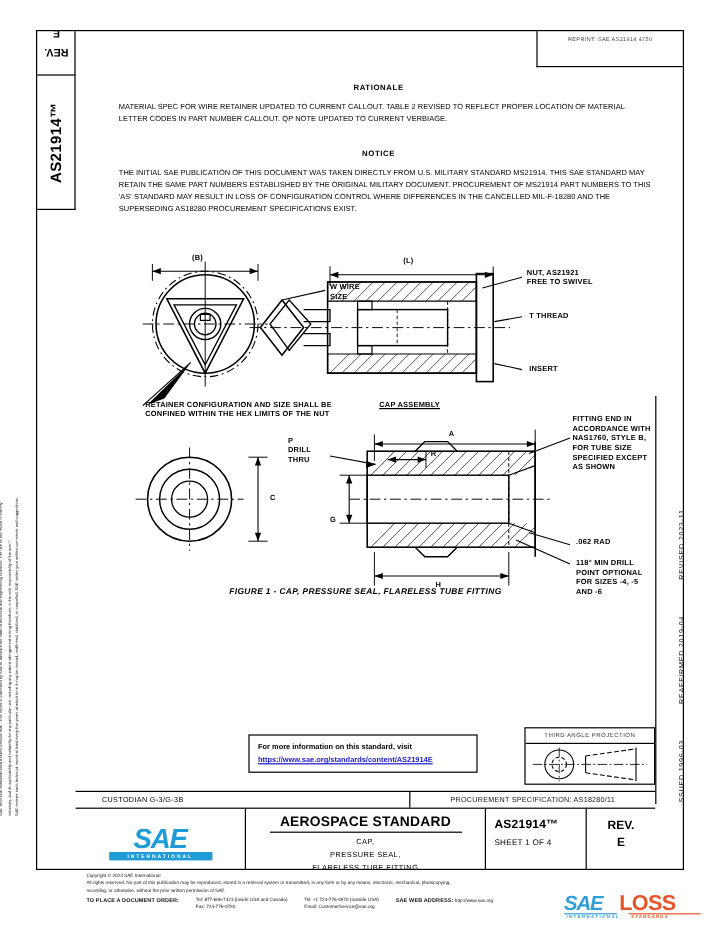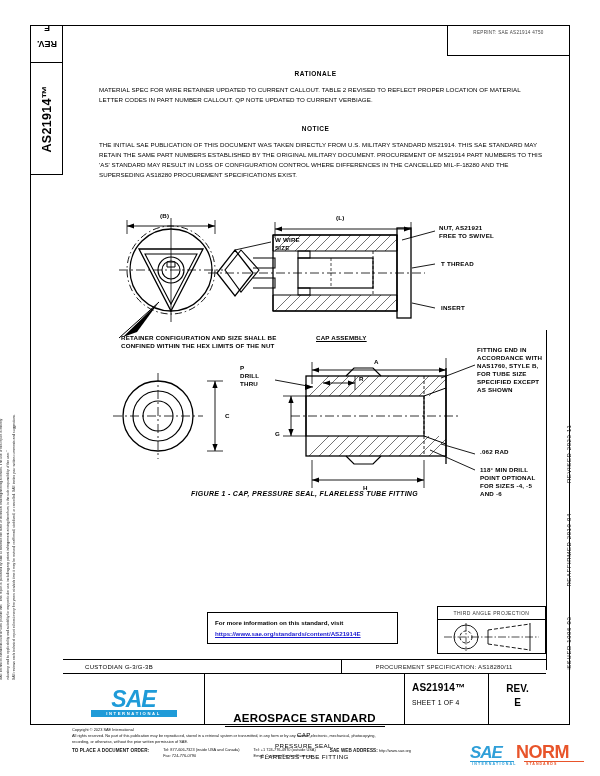--- a/index.html
+++ b/index.html
@@ -56,21 +56,21 @@
 
   
   .cust{position:absolute;left:63px;top:659px;width:483px;height:15px;border-top:1px solid #000;border-bottom:1px solid #000;box-sizing:border-box;display:flex;}
   .cust .c1{width:279px;border-right:1px solid #000;box-sizing:border-box;font-size:6px;padding:3.5px 0 0 22px;letter-spacing:.3px;}
   .cust .c2{flex:1;font-size:6px;padding:3.5px 0 0 0;text-align:center;letter-spacing:.2px;color:#222;}
 
   
   .tblock{position:absolute;left:63px;top:674px;width:483px;height:51px;display:flex;box-sizing:border-box;}
   .tb-logo{width:142px;border-right:1px solid #000;box-sizing:border-box;display:flex;align-items:center;justify-content:center;flex-direction:column;}
   .tb-mid{width:200px;border-right:1px solid #000;box-sizing:border-box;text-align:center;}
-  .tb-mid .as{font-size:11.5px;font-weight:bold;letter-spacing:.2px;padding-top:5px;display:block;margin-top:33px;}
+  .tb-mid .as{font-size:11.5px;font-weight:bold;letter-spacing:.2px;padding-top:5px;display:block;}
   .tb-mid .rule{width:160px;height:1px;background:#000;margin:2px auto 3px auto;}
   .tb-mid .sub{font-size:6.2px;line-height:1.75;letter-spacing:.4px;}
   .tb-num{width:84px;border-right:1px solid #000;box-sizing:border-box;padding:8px 0 0 7px;}
   .tb-num .n{font-size:10px;font-weight:bold;letter-spacing:.2px;}
   .tb-num .s{font-size:6.8px;padding-top:6px;letter-spacing:.2px;}
   .tb-rev{flex:1;text-align:center;padding-top:9px;}
   .tb-rev .r1{font-size:10px;font-weight:bold;}
   .tb-rev .r2{font-size:10px;font-weight:bold;padding-top:3px;}
 
   
@@ -362,20 +362,20 @@
       </div>
       <div>
         <span class="bold">SAE WEB ADDRESS:</span>
         <span>http://www.sae.org</span>
       </div>
     </div>
   </div>
 
   <div class="wm">
     <div class="wm-sae">SAE</div>
-    <div class="wm-norm">NORM</div>
+    <div class="wm-norm">LOSS</div>
     <div class="wm-l1"></div>
     <div class="wm-l2"></div>
     <div class="wm-sub1">INTERNATIONAL</div>
     <div class="wm-sub2">STANDARDS</div>
   </div>
 
 </div>
 
 </body></html>

